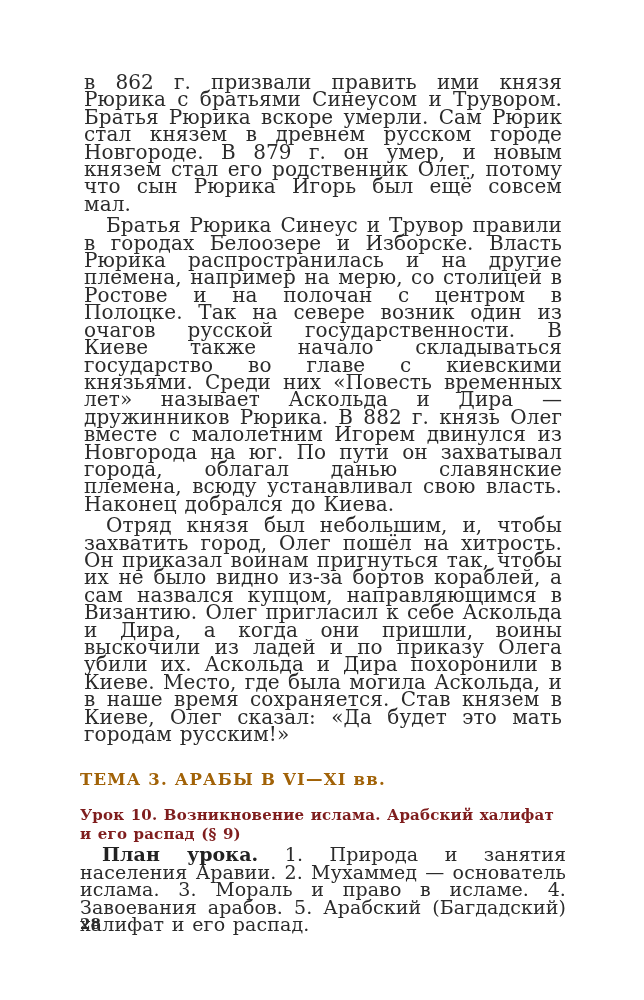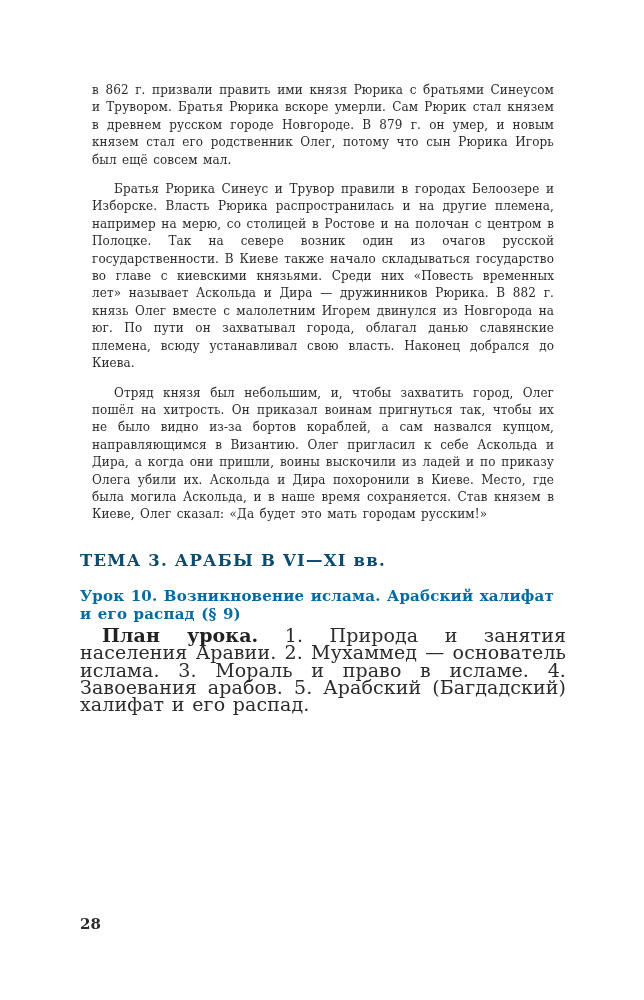--- a/index.html
+++ b/index.html
@@ -12,45 +12,45 @@
     width: 644px;
     height: 1000px;
     background: #ffffff;
     box-sizing: border-box;
     padding: 70px 78px 0 80px;
     font-family: "DejaVu Serif", "Liberation Serif", serif;
     color: #2b2b2b;
     overflow: hidden;
   }
   .body-text p.para {
-    margin: 12px;
-    font-size: 12px;
+    margin: 4px;
+    font-size: 20px;
     line-height: 17.4px;
     text-align: justify;
     letter-spacing: 0.1px;
     word-spacing: 1.5px;
   }
   .body-text p.para.indent { text-indent: 22px; }
   .body-text p.para.space-before { margin-top: 12px; }
 
   .theme-heading {
     margin: 27px 0 0 0;
     font-size: 16.5px;
     line-height: 19px;
     font-weight: bold;
-    color: #0c4a6e;
+    color: #a16207;
     letter-spacing: 1.2px;
     text-align: left;
   }
   .lesson-heading {
     margin: 17px 0 0 0;
     font-size: 15px;
     line-height: 18.5px;
     font-weight: bold;
-    color: #0369a1;
+    color: #7f1d1d;
     text-align: left;
     letter-spacing: 0.2px;
     word-spacing: 1px;
   }
   .lead-para {
     margin: 3px 0 0 0;
     font-size: 19px;
     line-height: 17.4px;
     text-align: justify;
     text-indent: 22px;

